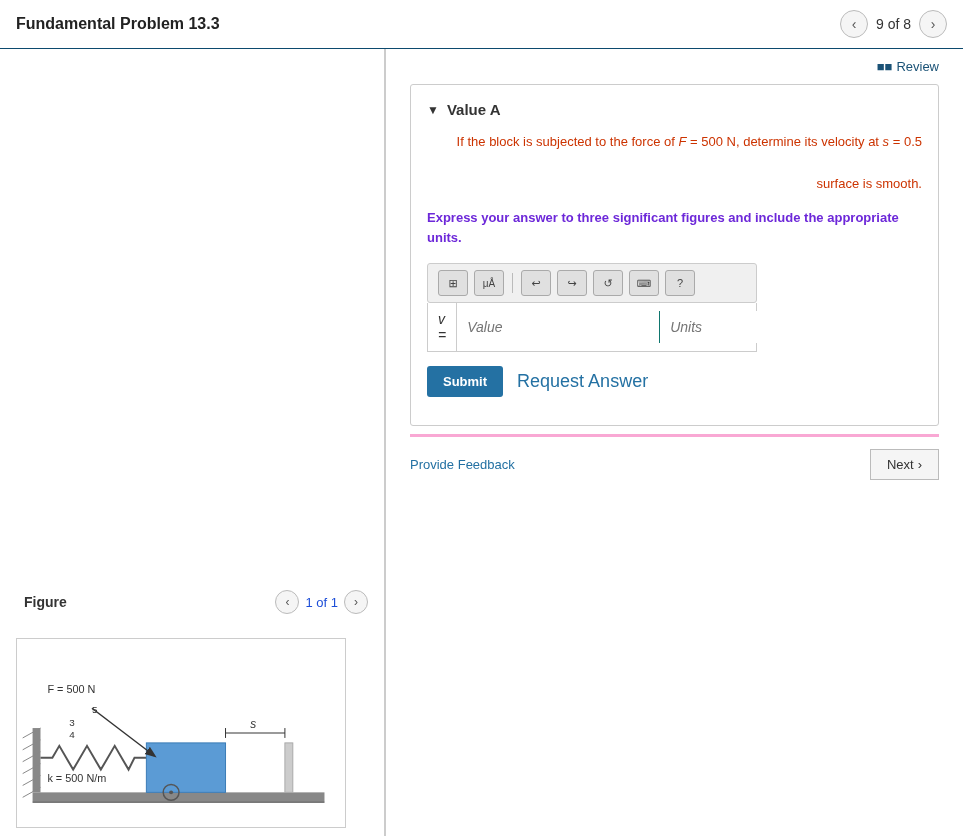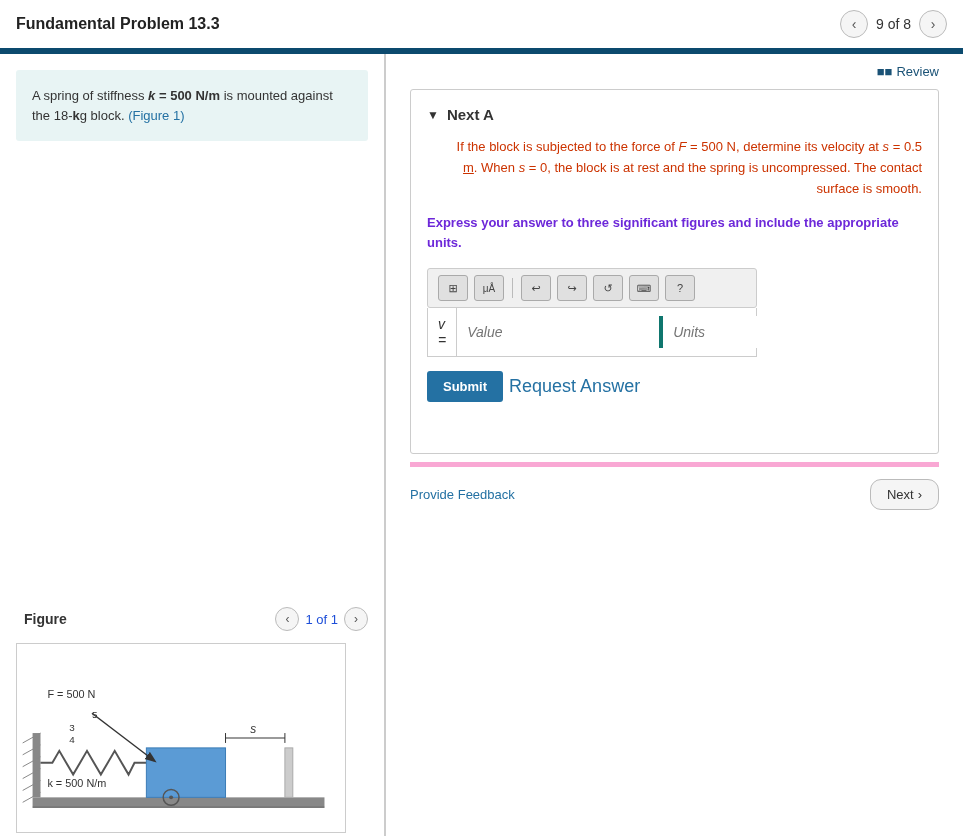--- a/index.html
+++ b/index.html
@@ -3,21 +3,21 @@
   <meta charset="utf-8">
   <style>
     * { box-sizing: border-box; margin: 0; padding: 0; }
     body { font-family: Arial, sans-serif; font-size: 14px; color: #333; background: #fff; }
 
     .header {
       display: flex;
       align-items: center;
       justify-content: space-between;
       padding: 10px 16px;
-      border-bottom: 6px solid #0c4a6e;
+      border-bottom: 1px solid #0c4a6e;
     }
     .header-title { font-size: 16px; font-weight: bold; color: #222; }
     .header-nav { display: flex; align-items: center; gap: 8px; }
     .nav-btn {
       width: 28px; height: 28px;
       border: 1px solid #bbb;
       background: #f5f5f5;
       border-radius: 50%;
       cursor: pointer;
       display: flex; align-items: center; justify-content: center;
@@ -49,21 +49,21 @@
     }
 
     .figure-section {
       margin-top: auto;
       padding: 12px 16px;
     }
     .figure-header {
       display: flex;
       align-items: center;
       justify-content: space-between;
-      margin-bottom: 12px;
+      margin-bottom: 24px;
       padding-left: 8px;
     }
     .figure-title { font-weight: bold; font-size: 14px; }
     .figure-nav { display: flex; align-items: center; gap: 6px; }
     .fig-nav-btn {
       width: 24px; height: 24px;
       border: 1px solid #bbb;
       background: #f5f5f5;
       border-radius: 50%;
       cursor: pointer;
@@ -174,37 +174,37 @@
       font-style: italic;
     }
     .answer-value-input {
       flex: 1;
       border: none;
       padding: 8px 10px;
       font-size: 14px;
       color: #999;
       font-style: italic;
       outline: none;
-      border-right: 4px solid #0f766e;
+      border-right: 1px solid #0f766e;
     }
     .answer-units-input {
       flex: 1;
       border: none;
       padding: 8px 10px;
       font-size: 14px;
       color: #999;
       font-style: italic;
       outline: none;
     }
 
     .submit-row {
       display: flex;
       align-items: center;
-      gap: 6px;
-      margin-bottom: 35px;
+      gap: 14px;
+      margin-bottom: 12px;
     }
     .submit-btn {
       background: #2471a3;
       color: #fff;
       border: none;
       padding: 8px 16px;
       border-radius: 3px;
       cursor: pointer;
       font-size: 13px;
       font-weight: bold;
@@ -214,36 +214,36 @@
       font-size: 18px;
       cursor: pointer;
       text-decoration: none;
     }
 
     .bottom-bar {
       display: flex;
       align-items: center;
       justify-content: space-between;
       padding: 12px 0;
-      border-top: 5px solid #f9a8d4;
+      border-top: 3px solid #f9a8d4;
       margin-top: 8px;
     }
 
     .provide-feedback-link {
       color: #2471a3;
       font-size: 13px;
       cursor: pointer;
       text-decoration: none;
     }
 
     .next-btn {
       background: #f5f5f5;
       border: 1px solid #bbb;
       padding: 7px 16px;
-      border-radius: 11px;
+      border-radius: 0;
       cursor: pointer;
       font-size: 13px;
       color: #333;
       display: flex; align-items: center; gap: 4px; justify-content: center;
     }
 
     
     .figure-svg { width: 100%; height: 100%; }
   </style>
 </head>
@@ -255,23 +255,20 @@
     <button class="nav-btn">‹</button>
     <span class="nav-count">9 of 8</span>
     <button class="nav-btn">›</button>
   </div>
 </div>
 
 <div class="main-layout">
 
   <div class="left-panel">
 
-    <div class="problem-description">
-      <span>A spring of stiffness <strong><em>k</em> = 500 N/m</strong> is mounted against the 18-<strong>k</strong>g block. <span style="color:#2471a3; cursor:pointer;">(Figure 1)</span></span>
-    </div>
 
     <div class="figure-section">
       <div class="figure-header">
         <span class="figure-title">Figure</span>
         <div class="figure-nav">
           <button class="fig-nav-btn">‹</button>
           <span class="fig-count">1 of 1</span>
           <button class="fig-nav-btn">›</button>
         </div>
       </div>
@@ -333,26 +330,26 @@
 
     <div class="review-link">
       <span>■■</span>
       <span>Review</span>
     </div>
 
     <div class="part-section">
 
       <div class="part-header">
         <span class="collapse-arrow">▼</span>
-        <span>Next A</span>
+        <span>Value A</span>
       </div>
 
       <div class="part-body-text">
         <span>If the block is subjected to the force of <em>F</em> = 500 N, determine its velocity at <em>s</em> = 0.5</span><br>
-        <span><span class="underline">m</span>. When <em>s</em> = 0, the block is at rest and the spring is uncompressed. The contact</span><br>
+        <br>
         <span>surface is smooth.</span>
       </div>
 
       <div class="express-text">Express your answer to three significant figures and include the appropriate units.</div>
 
       <div class="answer-toolbar">
         <button class="toolbar-btn">⊞</button>
         <button class="toolbar-btn" style="font-size:10px;text-align:right;">μÅ</button>
         <span class="toolbar-separator"></span>
         <button class="toolbar-btn">↩</button>

